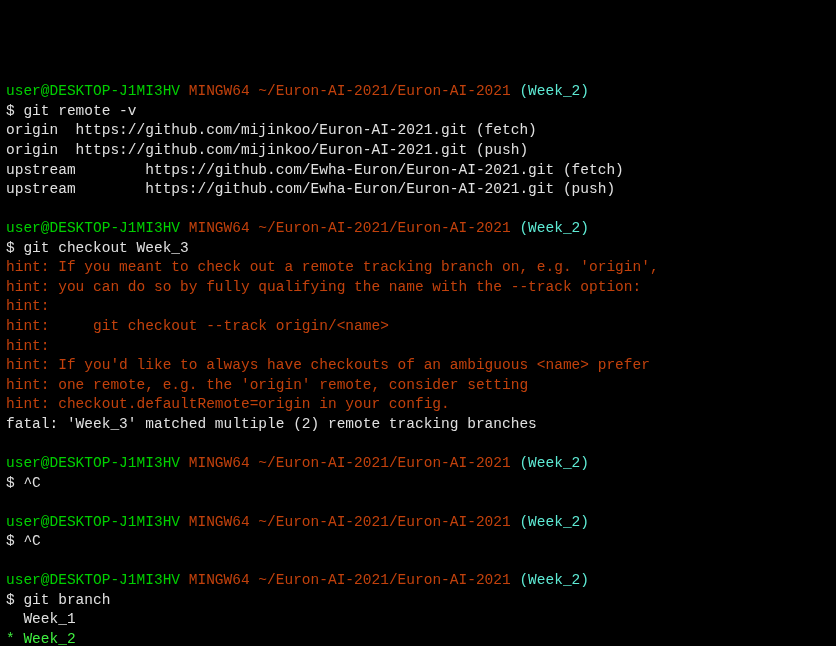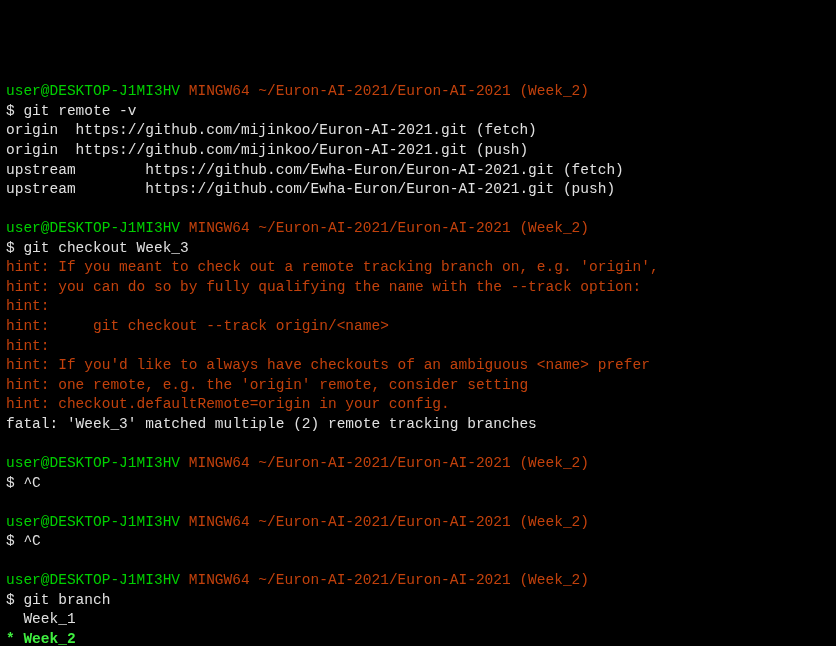--- a/index.html
+++ b/index.html
@@ -15,23 +15,23 @@
       color: #c0c0c0;
       padding: 4px 6px;
       width: 836px;
       height: 646px;
       overflow: hidden;
       white-space: pre;
     }
     .green { color: #00d000; text-align: center; }
     .magenta { color: #c2410c; }
     .yellow { color: #c2410c; }
-    .cyan { color: #c2410c; }
+    .cyan { color: #5eead4; }
     .white { color: #e0e0e0; }
-    .brightgreen { color: #40f040; font-weight: bold; }
+    .brightgreen { color: #40f040; }
     .line { display: block; }
   </style>
 </head>
 <body>
 
 
 
 <div id="terminal"><span class="line"><span class="green">user@DESKTOP-J1MI3HV</span> <span class="magenta">MINGW64</span> <span class="yellow">~/Euron-AI-2021/Euron-AI-2021</span> <span class="cyan">(Week_2)</span></span><span class="line white">$ git remote -v</span><span class="line white">origin  https://github.com/mijinkoo/Euron-AI-2021.git (fetch)</span><span class="line white">origin  https://github.com/mijinkoo/Euron-AI-2021.git (push)</span><span class="line white">upstream        https://github.com/Ewha-Euron/Euron-AI-2021.git (fetch)</span><span class="line white">upstream        https://github.com/Ewha-Euron/Euron-AI-2021.git (push)</span><span class="line"> </span><span class="line"><span class="green">user@DESKTOP-J1MI3HV</span> <span class="magenta">MINGW64</span> <span class="yellow">~/Euron-AI-2021/Euron-AI-2021</span> <span class="cyan">(Week_2)</span></span><span class="line white">$ git checkout Week_3</span><span class="line yellow">hint: If you meant to check out a remote tracking branch on, e.g. 'origin',</span><span class="line yellow">hint: you can do so by fully qualifying the name with the --track option:</span><span class="line yellow">hint:</span><span class="line yellow">hint:     git checkout --track origin/&lt;name&gt;</span><span class="line yellow">hint:</span><span class="line yellow">hint: If you'd like to always have checkouts of an ambiguous &lt;name&gt; prefer</span><span class="line yellow">hint: one remote, e.g. the 'origin' remote, consider setting</span><span class="line yellow">hint: checkout.defaultRemote=origin in your config.</span><span class="line white">fatal: 'Week_3' matched multiple (2) remote tracking branches</span><span class="line"> </span><span class="line"><span class="green">user@DESKTOP-J1MI3HV</span> <span class="magenta">MINGW64</span> <span class="yellow">~/Euron-AI-2021/Euron-AI-2021</span> <span class="cyan">(Week_2)</span></span><span class="line white">$ ^C</span><span class="line"> </span><span class="line"><span class="green">user@DESKTOP-J1MI3HV</span> <span class="magenta">MINGW64</span> <span class="yellow">~/Euron-AI-2021/Euron-AI-2021</span> <span class="cyan">(Week_2)</span></span><span class="line white">$ ^C</span><span class="line"> </span><span class="line"><span class="green">user@DESKTOP-J1MI3HV</span> <span class="magenta">MINGW64</span> <span class="yellow">~/Euron-AI-2021/Euron-AI-2021</span> <span class="cyan">(Week_2)</span></span><span class="line white">$ git branch</span><span class="line white">  Week_1</span><span class="line"><span class="brightgreen">* Week_2</span></span></div>
 
 

